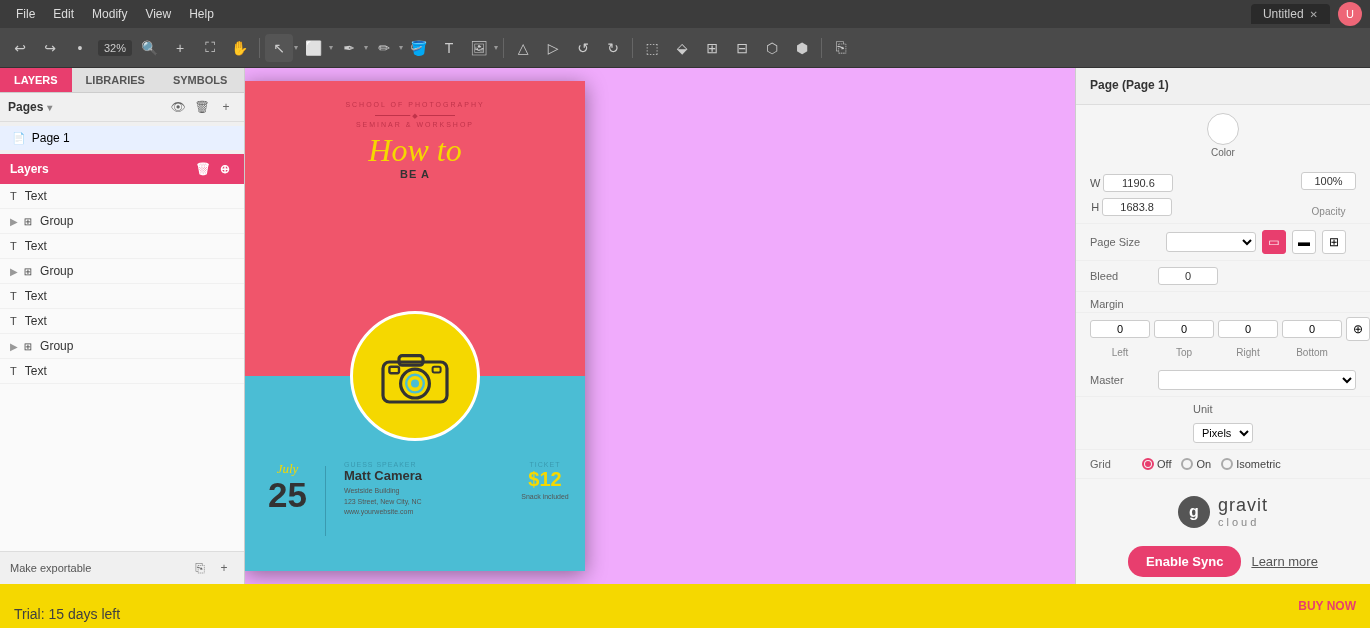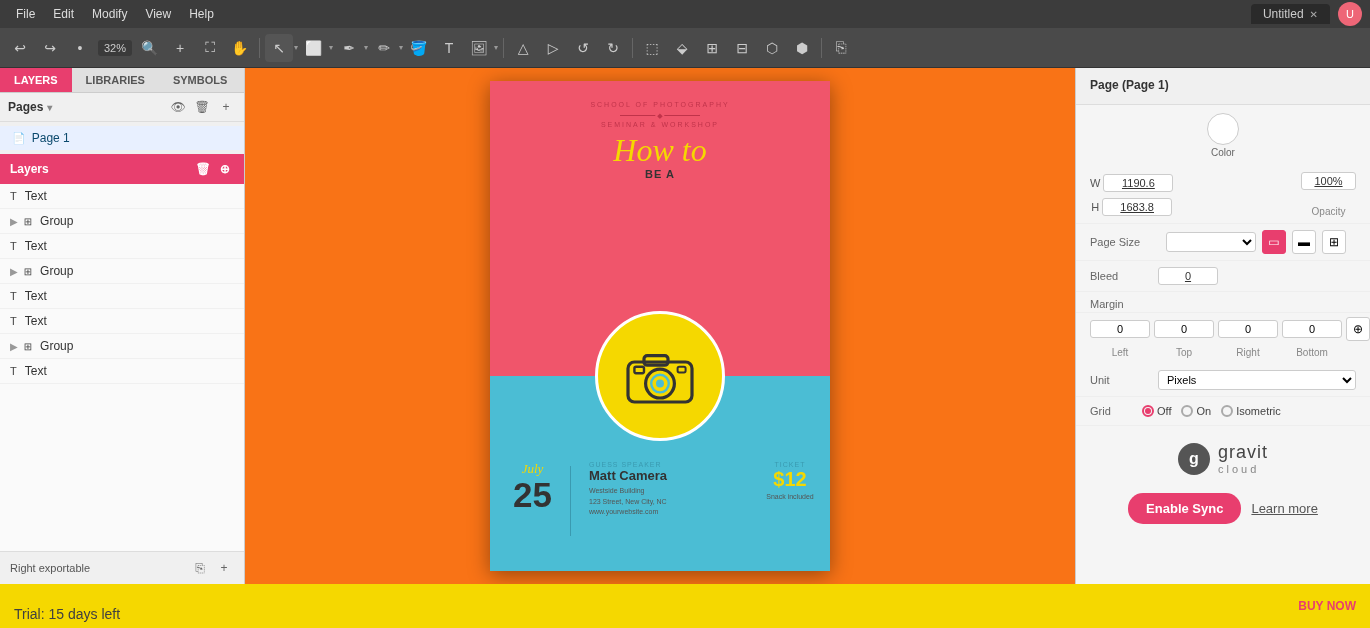--- a/index.html
+++ b/index.html
@@ -34,42 +34,42 @@
     
     .pages-section { padding: 4px 8px; border-bottom: 1px solid #ddd; display: flex; align-items: center; justify-content: space-between; background: #f0f0f0; }
     .pages-label { font-size: 12px; font-weight: 600; color: #333; display: flex; align-items: center; gap: 4px; cursor: pointer; }
     .pages-actions { display: flex; gap: 4px; }
     .icon-btn { width: 20px; height: 20px; display: flex; align-items: center; justify-content: center; cursor: pointer; color: #666; font-size: 12px; border-radius: 3px; }
 
     .page-list { padding: 4px 0; background: #f0f0f0; }
     .page-item { display: flex; align-items: center; gap: 6px; padding: 5px 12px; cursor: pointer; }
     .page-item.active { background: #e8f0ff; }
     .page-icon { font-size: 11px; color: #555; }
-    .page-name { font-size: 12px; color: #0c4a6e; text-align: right; }
+    .page-name { font-size: 12px; color: #000000; text-align: right; }
 
     
     .layers-section { flex: 1; display: flex; flex-direction: column; overflow: hidden; }
     .layers-header { display: flex; align-items: center; justify-content: space-between; padding: 6px 10px; background: #e83e6e; color: white; font-size: 12px; font-weight: 600; flex-shrink: 0; }
     .layers-actions { display: flex; gap: 4px; }
     .layer-icon-btn { width: 18px; height: 18px; display: flex; align-items: center; justify-content: center; cursor: pointer; color: white; font-size: 12px; border-radius: 3px; }
 
     .layers-list { flex: 1; overflow-y: auto; background: #fafafa; }
     .layer-item { display: flex; align-items: center; gap: 6px; padding: 5px 10px; cursor: pointer; border-bottom: 1px solid #f0f0f0; }
     .layer-type-icon { font-size: 11px; color: #444; margin-right: 2px; }
     .layer-name { font-size: 12px; color: #333; }
     .layer-expand { font-size: 10px; color: #999; }
 
     
     .make-exportable { display: flex; align-items: center; justify-content: space-between; padding: 6px 10px; background: #f0f0f0; border-top: 1px solid #ddd; }
     .exportable-label { font-size: 11px; color: #555; }
     .exportable-actions { display: flex; gap: 4px; }
 
     
     .canvas-area { flex: 1; background: #888; display: flex; align-items: center; justify-content: center; position: relative; overflow: hidden; }
-    .canvas-bg { width: 100%; height: 100%; background: #f97316; display: flex; align-items: center; justify-content: center; }
+    .canvas-bg { width: 100%; height: 100%; background: #f0abfc; display: flex; align-items: center; justify-content: flex-start; }
 
     
     .poster { width: 340px; height: 490px; display: flex; flex-direction: column; box-shadow: 0 4px 20px rgba(0,0,0,0.4); position: relative; overflow: visible; }
     .poster-top { background: #f0556b; flex: 1; display: flex; flex-direction: column; align-items: center; padding: 20px 20px 80px; position: relative; }
     .poster-bottom { background: #4bbdd4; flex: 1; display: flex; flex-direction: column; padding: 0; position: relative; }
     .school-text { font-size: 7px; letter-spacing: 2px; color: #c0334a; text-transform: uppercase; margin-bottom: 4px; }
     .divider-line { width: 80px; height: 1px; background: #c0334a; margin: 3px auto; position: relative; }
     .divider-line::before { content: '◆'; position: absolute; left: 50%; top: 50%; transform: translate(-50%,-50%); font-size: 7px; color: #c0334a; background: #f0556b; padding: 0 2px; }
     .seminar-text { font-size: 7px; letter-spacing: 2px; color: #c0334a; text-transform: uppercase; margin-top: 2px; }
     .how-to { font-size: 32px; color: #f5d800; font-family: cursive; font-style: italic; line-height: 1; margin-top: 6px; }
@@ -94,31 +94,31 @@
 
     
     .right-panel { width: 295px; background: #f5f5f5; border-left: 1px solid #ccc; display: flex; flex-direction: column; overflow-y: auto; flex-shrink: 0; }
     .right-section-title { font-size: 12px; font-weight: 600; color: #333; padding: 10px 14px 12px; border-bottom: 1px solid #ddd; background: #f0f0f0; }
     .right-row { display: flex; align-items: center; padding: 6px 14px; gap: 8px; border-bottom: 1px solid #eee; }
     .right-label { font-size: 11px; color: #666; width: 60px; flex-shrink: 0; }
     .color-swatch-container { display: flex; flex-direction: column; align-items: center; width: 36px; }
     .color-swatch { width: 32px; height: 32px; border-radius: 50%; background: white; border: 1px solid #ccc; cursor: pointer; display: flex; align-items: center; justify-content: center; }
     .color-swatch-inner { width: 20px; height: 20px; border-radius: 50%; background: white; }
     .color-label { font-size: 10px; color: #666; margin-top: 2px; }
-    .input-field { border: 1px solid #ccc; border-radius: 3px; padding: 2px 6px; font-size: 11px; color: #333; background: white; width: 60px; text-align: center; text-decoration: underline; }
+    .input-field { border: 1px solid #ccc; border-radius: 3px; padding: 2px 6px; font-size: 11px; color: #333; background: white; width: 60px; text-align: center; }
     .page-size-row { display: flex; align-items: center; gap: 6px; padding: 6px 14px; border-bottom: 1px solid #eee; }
     .size-select { border: 1px solid #ccc; border-radius: 3px; padding: 2px 4px; font-size: 11px; background: white; width: 90px; }
     .icon-btn-sm { width: 24px; height: 24px; display: flex; align-items: center; justify-content: center; border: 1px solid #ccc; border-radius: 3px; cursor: pointer; background: white; font-size: 12px; }
     .margin-row { display: grid; grid-template-columns: 60px 60px 60px 60px 24px; gap: 4px; align-items: center; padding: 4px 14px; }
     .margin-input { border: 1px solid #ccc; border-radius: 3px; padding: 2px 6px; font-size: 11px; text-align: center; width: 100%; }
     .margin-labels-row { display: grid; grid-template-columns: 60px 60px 60px 60px 24px; gap: 4px; padding: 2px 14px 6px; }
     .margin-label { font-size: 10px; color: #888; text-align: center; }
     .master-row { display: flex; align-items: center; padding: 6px 14px; gap: 8px; border-bottom: 1px solid #eee; }
     .master-select { border: 1px solid #ccc; border-radius: 3px; padding: 2px 4px; font-size: 11px; background: white; flex: 1; }
-    .unit-row { display: flex; align-items: center; padding: 6px 14px; gap: 8px; border-bottom: 1px solid #eee; }
+    .unit-row { display: flex; align-items: center; padding: 6px 14px; gap: 8px; border-bottom: 1px solid #eee; flex-direction: column; }
     .unit-select { border: 1px solid #ccc; border-radius: 3px; padding: 2px 4px; font-size: 11px; background: white; flex: 1; }
     .grid-row { display: flex; align-items: center; padding: 8px 14px; gap: 12px; border-bottom: 1px solid #eee; }
     .grid-label { font-size: 11px; color: #666; width: 40px; }
     .radio-group { display: flex; gap: 10px; align-items: center; }
     .radio-item { display: flex; align-items: center; gap: 3px; font-size: 11px; color: #444; cursor: pointer; }
     .radio-circle { width: 12px; height: 12px; border-radius: 50%; border: 2px solid #aaa; display: flex; align-items: center; justify-content: center; }
     .radio-circle.checked { border-color: #e83e6e; }
     .radio-dot { width: 6px; height: 6px; border-radius: 50%; background: #e83e6e; }
 
     
@@ -284,21 +284,21 @@
         </div>
 
         <div class="layer-item">
           <span class="layer-type-icon">T</span>
           <span class="layer-name">Text</span>
         </div>
       </div>
     </div>
 
     <div class="make-exportable">
-      <span class="exportable-label">Right exportable</span>
+      <span class="exportable-label">Make exportable</span>
       <div class="exportable-actions">
         <div class="icon-btn">⎘</div>
         <div class="icon-btn">+</div>
       </div>
     </div>
   </div>
 
   <div class="canvas-area">
     <div class="canvas-bg">
       <div class="poster">
@@ -411,20 +411,26 @@
       <input class="margin-input" value="0" style="">
       <div class="icon-btn-sm">⊕</div>
     </div>
     <div class="margin-labels-row">
       <span class="margin-label">Left</span>
       <span class="margin-label">Top</span>
       <span class="margin-label">Right</span>
       <span class="margin-label">Bottom</span>
     </div>
 
+    <div class="master-row">
+      <span class="right-label">Master</span>
+      <select class="master-select">
+        <option></option>
+      </select>
+    </div>
 
 
     <div class="unit-row">
       <span class="right-label">Unit</span>
       <select class="unit-select">
         <option>Pixels</option>
       </select>
     </div>
 
     <div class="grid-row">

